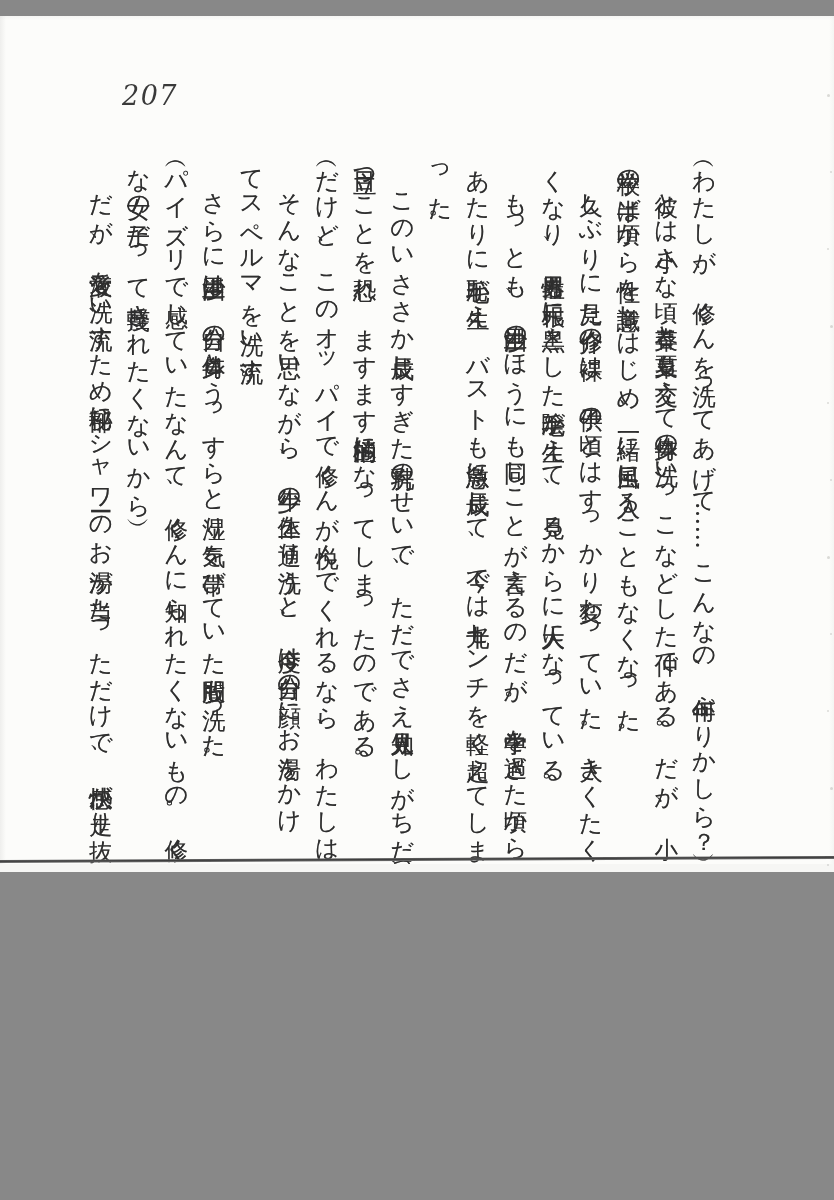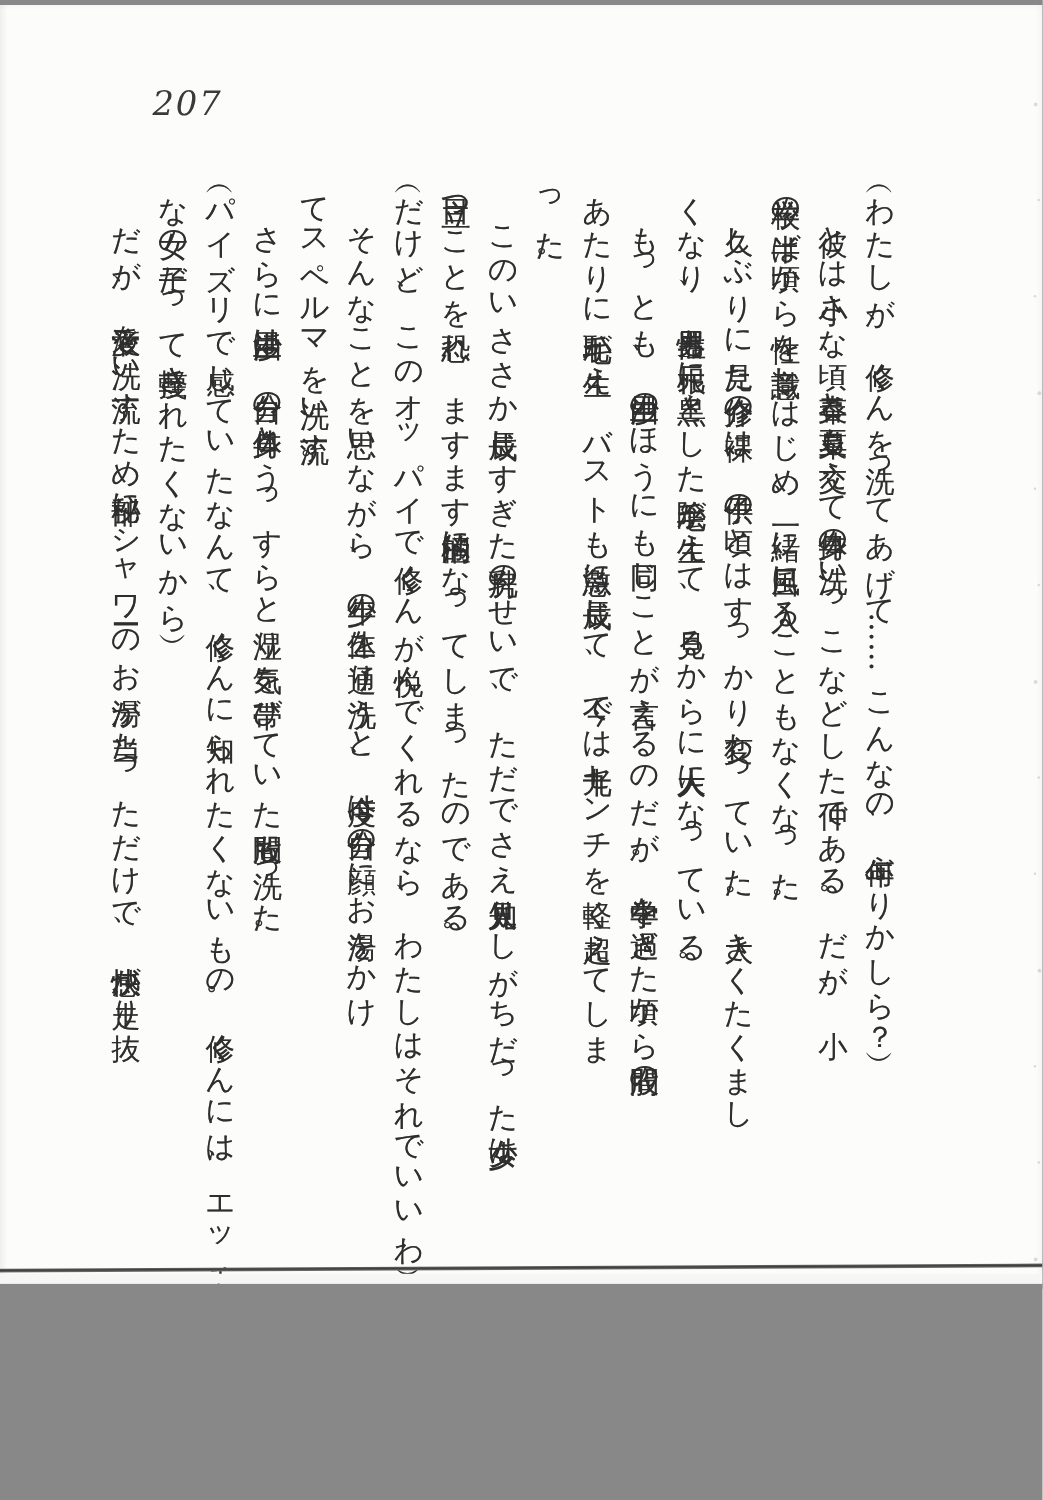--- a/index.html
+++ b/index.html
@@ -3,22 +3,22 @@
 <meta charset="utf-8">
 <style>
   html, body {
     margin: 0;
     padding: 0;
     background: #888;
   }
   .page {
     position: relative;
     width: 834px;
-    height: 1023px;
-    margin: 4px auto;
+    height: 856px;
+    margin: 16px auto;
     background: #fcfcfa;
     overflow: hidden;
     font-family: "DejaVu Serif", "Liberation Serif", serif;
   }
   
   .page::before {
     content: "";
     position: absolute;
     inset: 0;
     pointer-events: none;

